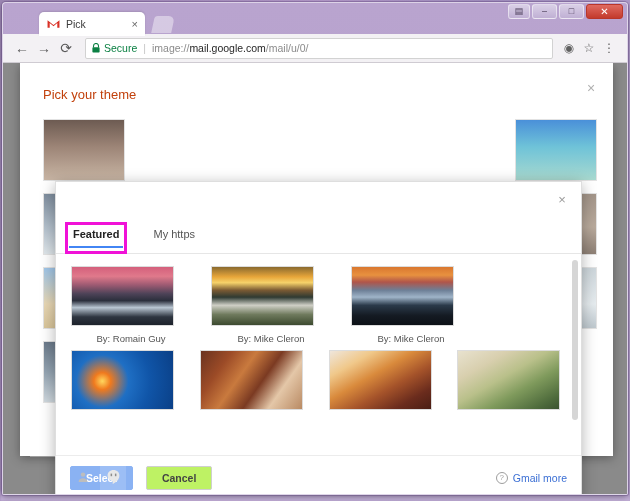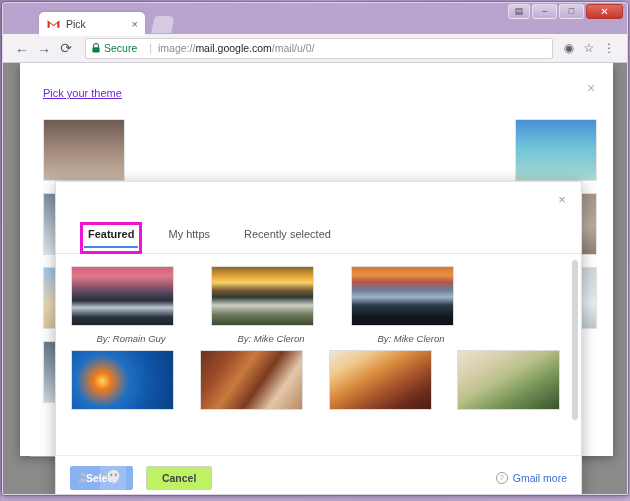--- a/index.html
+++ b/index.html
@@ -102,21 +102,21 @@
     display: flex; align-items: center; justify-content: center;
     color: #5a5a5a; font-size: 14px; line-height: 1;
   }
   #omnibox {
     flex: 1; height: 21px; margin: 0 6px 0 8px;
     background: #fff; border: 1px solid #d2d2d2; border-radius: 2px;
     display: flex; align-items: center; padding: 0 6px;
     font-size: 10.5px; overflow: hidden;
   }
   #omnibox .lock { color: #0b8043; margin-right: 4px; font-size: 9px; }
-  #omnibox .secure { color: #0b8043; margin-right: 12px; font-size: 10.5px; }
+  #omnibox .secure { color: #0b8043; margin-right: 6px; font-size: 10.5px; }
   #omnibox .sep { color: #c6c6c6; margin-right: 6px; }
   #omnibox .url-dim { color: #8b8b8b; }
   #omnibox .url-strong { color: #262626; }
   #toolbar .tbicon {
     width: 20px; height: 20px; flex: 0 0 auto;
     display: flex; align-items: center; justify-content: center;
     color: #5f5f5f; font-size: 12px;
   }
 
   
@@ -139,21 +139,21 @@
 
   
   #outer-dialog {
     position: absolute;
     left: 17px; top: 0px; width: 593px; height: 393px;
     background: #fff;
     box-shadow: 0 2px 10px rgba(0,0,0,.35);
   }
   #outer-dialog .od-title {
     position: absolute; left: 23px; top: 24px;
-    font-size: 11px; color: #6d28d9; text-decoration: underline;
+    font-size: 13px; color: #c2410c;
   }
   #outer-dialog .od-close {
     position: absolute; right: 14px; top: 18px;
     font-size: 14px; color: #b0b0b0; line-height: 1;
     width: 16px; height: 16px; text-align: center;
   }
   
   #outer-dialog .od-grid {
     position: absolute; left: 23px; top: 56px; right: 16px; bottom: 36px;
     overflow: hidden;
@@ -183,21 +183,21 @@
     position: absolute; right: 12px; top: 11px;
     font-size: 13px; color: #9b9b9b; line-height: 1;
     width: 14px; height: 14px; text-align: center;
   }
 
   
   #tabs {
     position: relative; flex: 0 0 auto;
     height: 26px;
     border-bottom: 1px solid #e6e6e6;
-    padding-left: 30px;
+    padding-left: 15px;
     display: flex; align-items: flex-start; gap: 30px;
   }
   #tabs .tab-item {
     position: relative;
     font-size: 11px; color: #555; padding: 0 2px 8px 2px;
     white-space: nowrap;
   }
   #tabs .tab-item.active { color: #222; font-weight: bold; }
   #tabs .tab-item.active::after {
     content: ""; position: absolute;
@@ -210,21 +210,21 @@
   }
 
   
   #gallery {
     position: relative; flex: 1 1 auto;
     overflow: hidden;
     padding: 12px 15px 0 15px;
     background: #fff;
   }
   .grid-row { display: flex; gap: 20px; margin-bottom: 6px; }
-  .cell { width: 120px; font-style: italic; }
+  .cell { width: 120px; }
   .thumb {
     width: 103px; height: 60px; border: 1px solid #dcdcdc;
     background: #bbb; overflow: hidden; position: relative;
   }
   .caption {
     text-align: center; font-size: 9.5px; color: #555;
     margin-top: 7px; white-space: nowrap;
   }
   
   #inner-scroll {
@@ -348,21 +348,20 @@
 
     <div id="inner-dialog">
 
       <div class="id-head">
         <div class="id-close">×</div>
       </div>
 
       <div id="tabs">
           <div class="tab-item active highlight-box">Featured</div>
           <div class="tab-item">My https</div>
-          <div class="tab-item">Recently selected</div>
         </div>
 
       <div id="gallery">
         <div id="gallery-rows">
             <div class="grid-row">
               <div class="cell">
                 <div class="thumb" style="background: linear-gradient(rgb(212, 96, 124) 0%, rgb(224, 121, 139) 16%, rgb(157, 90, 114) 31%, rgb(78, 67, 88) 46%, rgb(43, 47, 60) 58%, rgb(185, 198, 210) 70%, rgb(46, 53, 64) 86%, rgb(29, 34, 43) 100%);"></div>
                 <div class="caption">By: Romain Guy</div>
               </div>
               <div class="cell">

